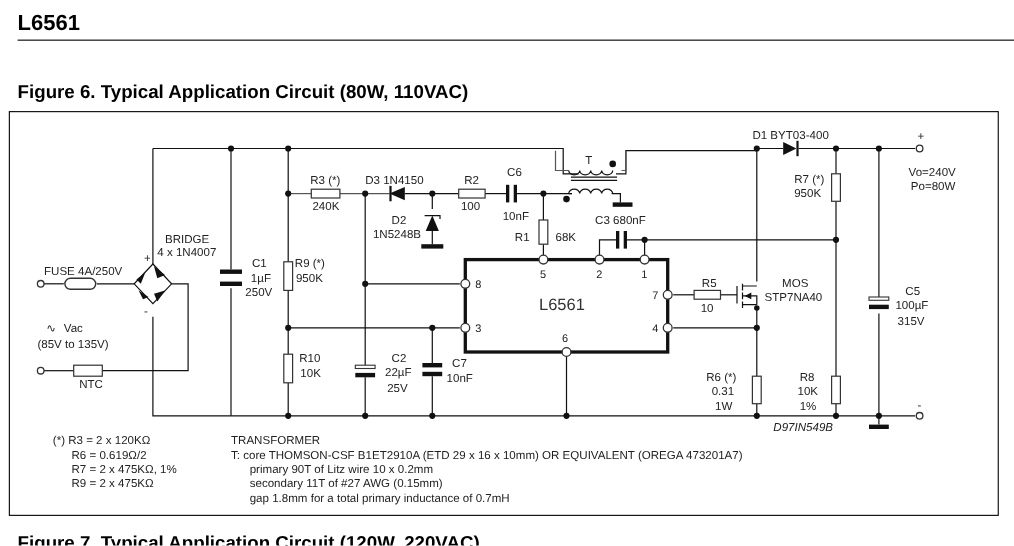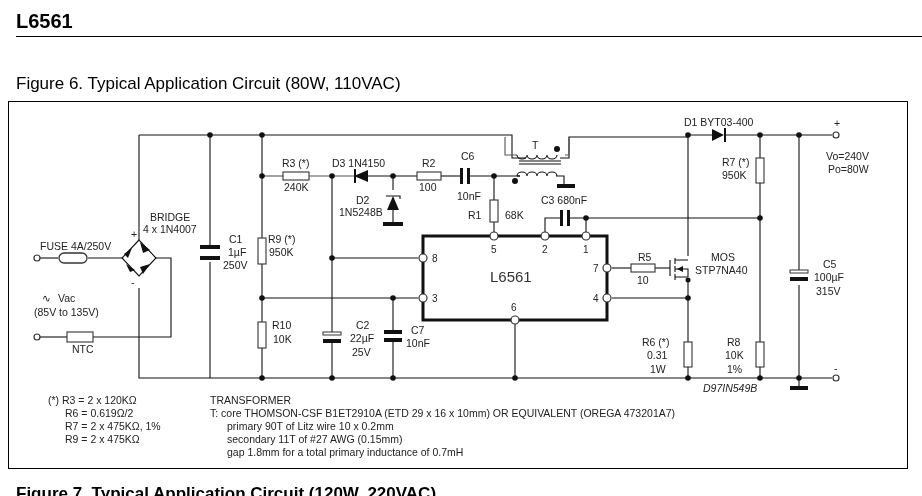--- a/index.html
+++ b/index.html
@@ -1,19 +1,19 @@
 <!DOCTYPE html>
 <html><head>
 <meta charset="utf-8">
 <style>
   html,body{margin:0;padding:0;background:#fff;}
   body{width:922px;height:496px;overflow:hidden;position:relative;font-family:"Liberation Sans",sans-serif;color:#000;}
   .header-title{position:absolute;left:16px;top:10px;font-size:20px;font-weight:bold;}
   .header-rule{position:absolute;left:16px;top:36px;width:906px;height:0;border-top:1.5px solid #000;}
-  .fig-title{position:absolute;left:16px;top:74px;font-size:17px;font-weight:normal;}
+  .fig-title{position:absolute;left:16px;top:74px;font-size:17px;font-weight:bold;}
   .fig-box{position:absolute;left:8px;top:101px;width:898px;height:366px;border:1.5px solid #000;border-top:1px solid #000;}
   .next-title{position:absolute;left:16px;top:484px;font-size:17px;font-weight:bold;}
   svg{position:absolute;left:0;top:0;}
   .lbl{font-family:"Liberation Sans",sans-serif;font-size:10.5px;fill:#222;}
   .note{font-family:"Liberation Sans",sans-serif;font-size:10.5px;fill:#222;}
   .ic{font-family:"Liberation Sans",sans-serif;font-size:15px;fill:#333;}
   .pin{font-family:"Liberation Sans",sans-serif;font-size:10px;fill:#222;}
   .w{stroke:#111;stroke-width:1.1;fill:none;}
   .wg{stroke:#555;stroke-width:1.1;fill:none;}
   .dot{fill:#111;}

